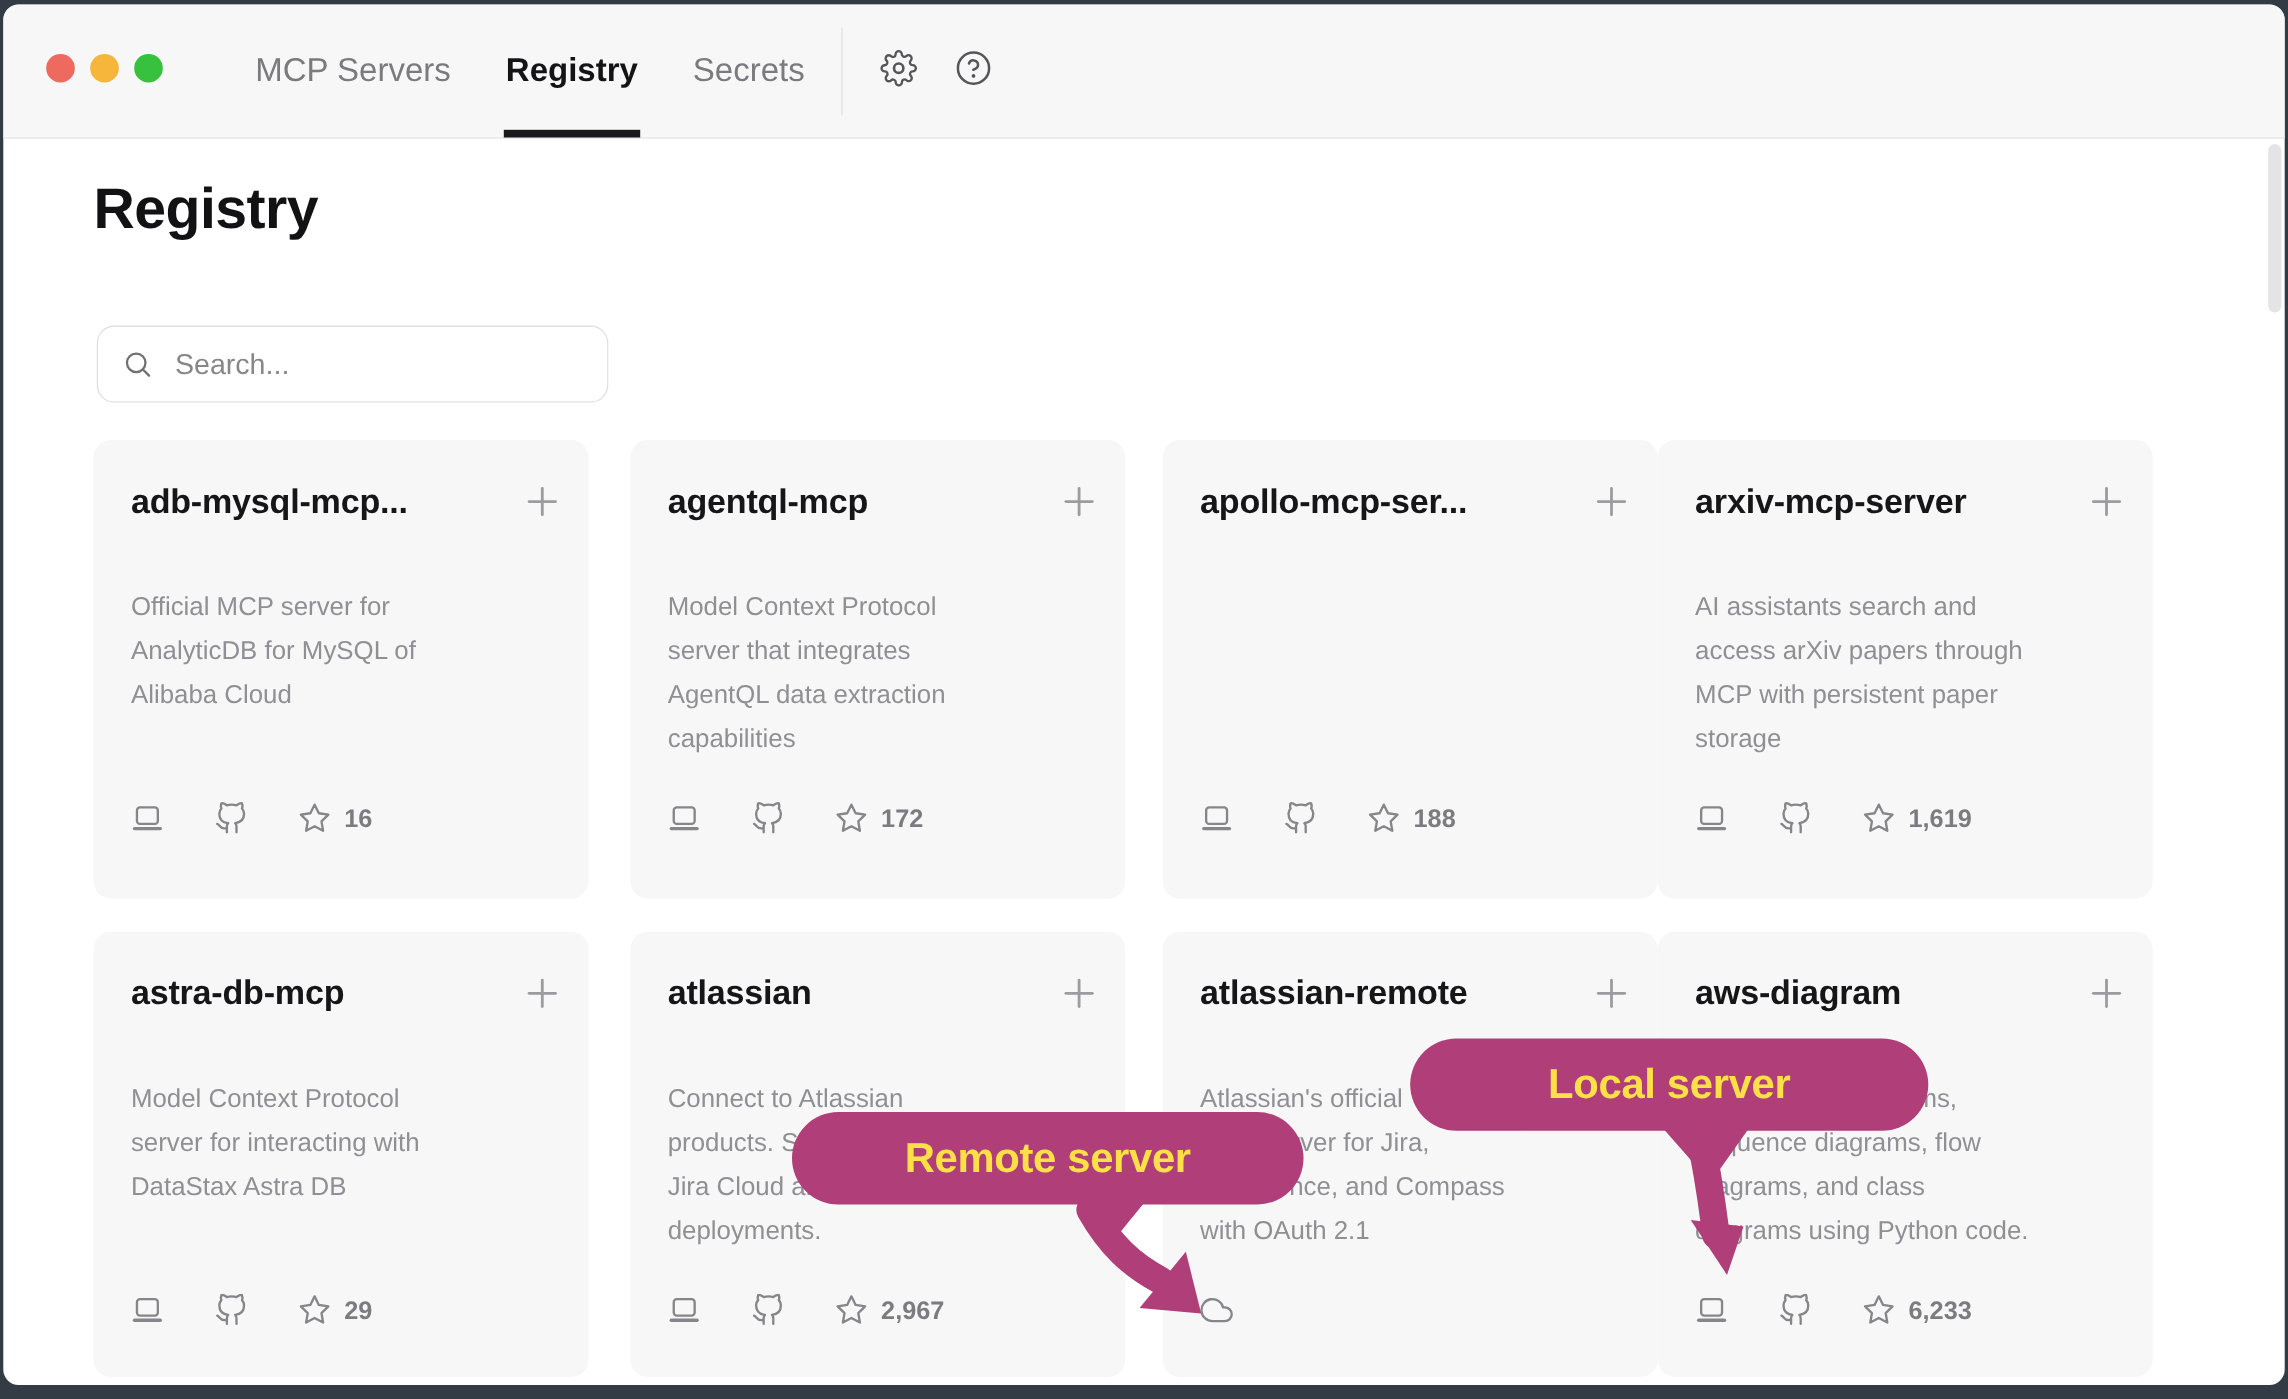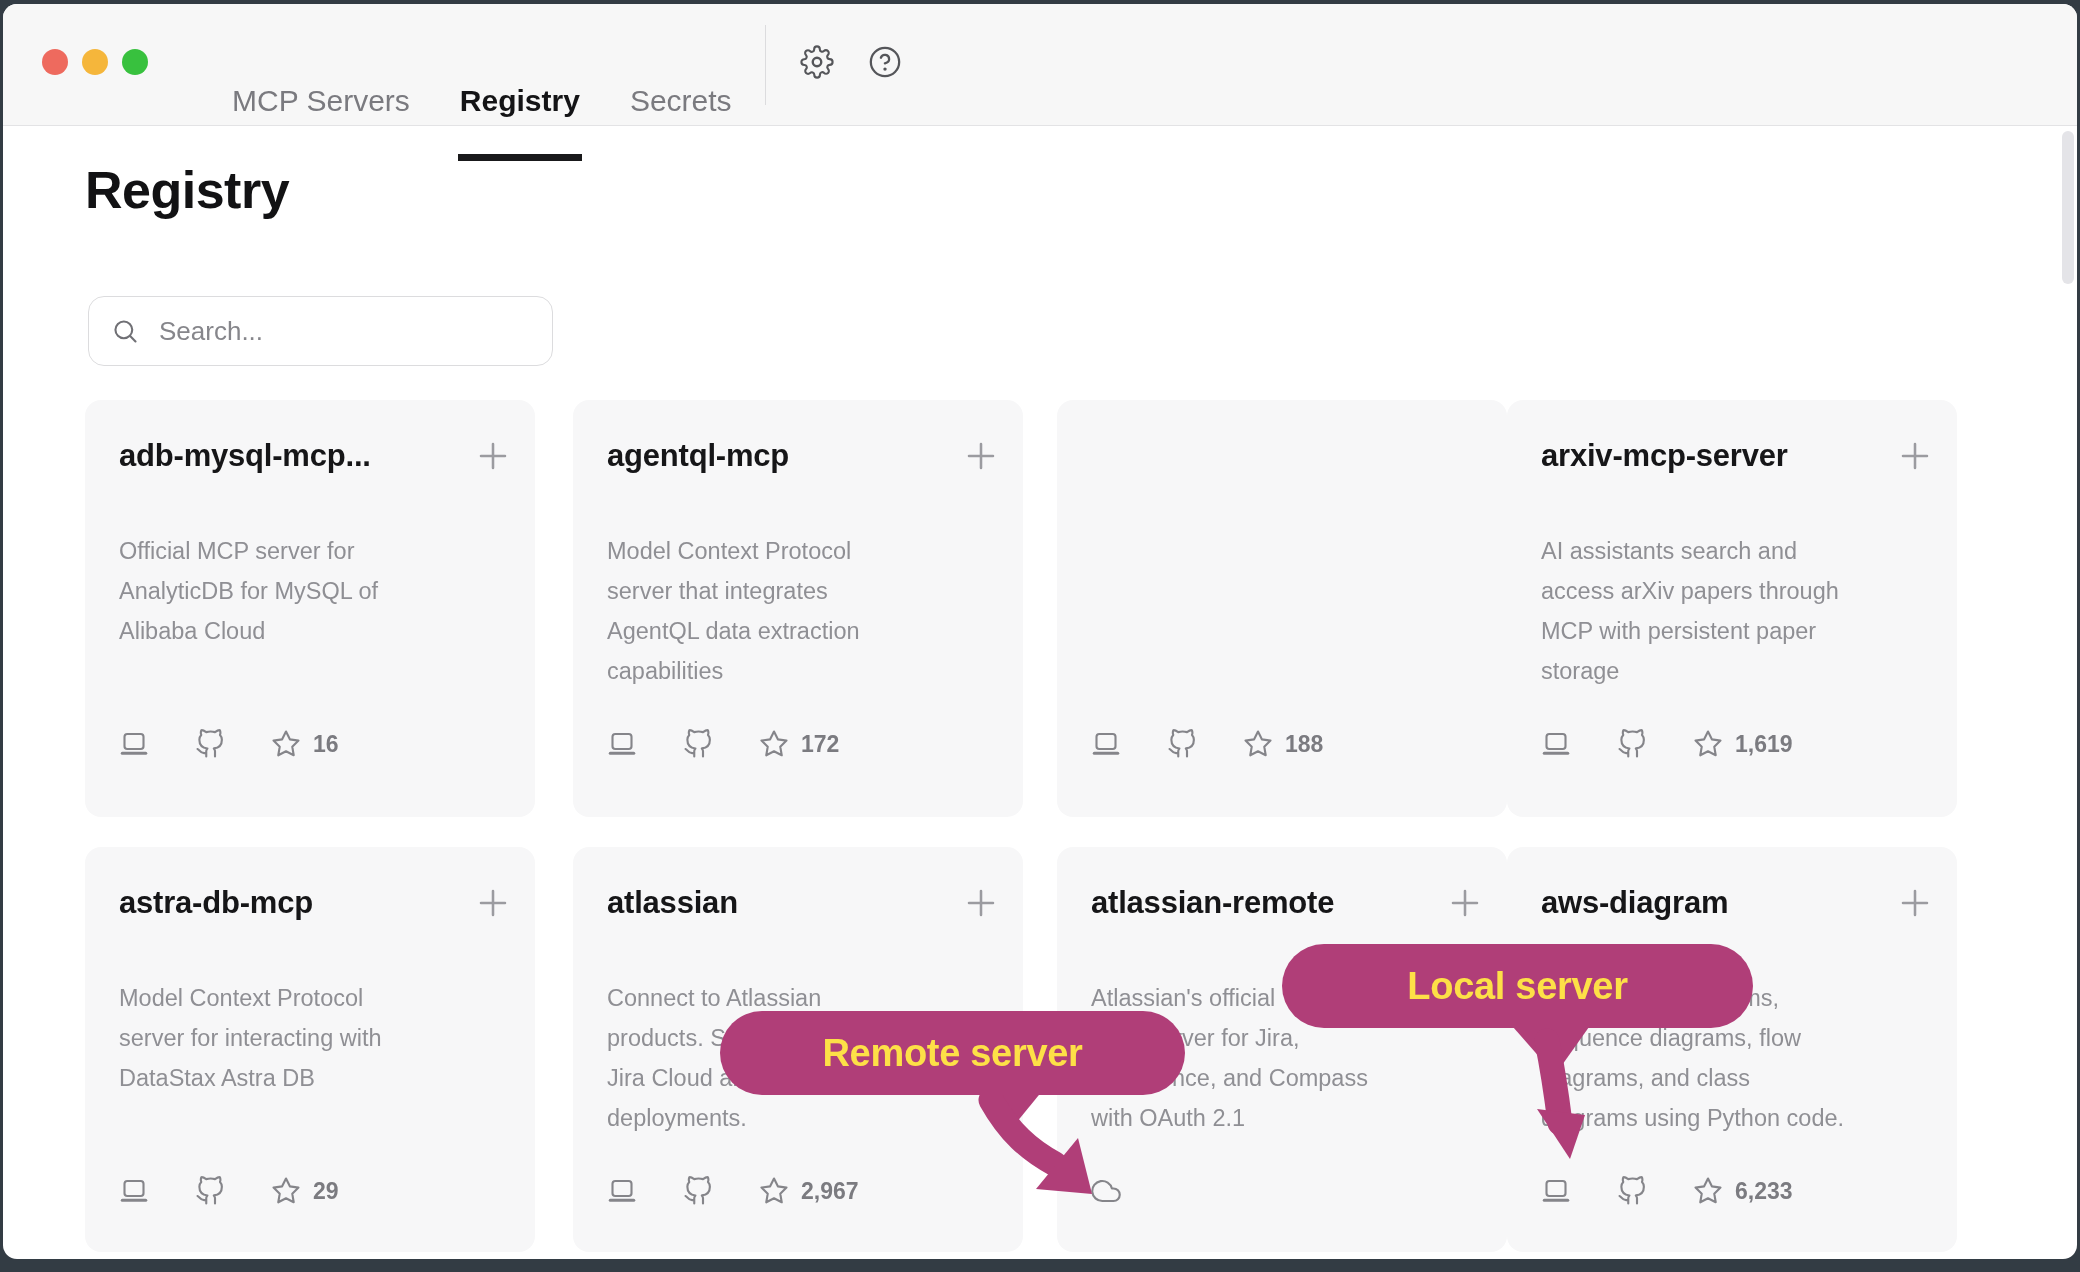--- a/index.html
+++ b/index.html
@@ -10,21 +10,21 @@
 
   
   .topbar{position:absolute;left:0;top:0;width:100%;height:121px;
     background:#f7f7f7;border-bottom:1px solid #e3e3e5;}
   .traffic{position:absolute;top:45px;width:26px;height:26px;border-radius:50%;}
   .t-close{left:39px;background:#ee6a5e;}
   .t-min{left:79px;background:#f5b63b;}
   .t-zoom{left:119px;background:#38c13e;}
   .tabs{position:absolute;left:229px;top:0;height:121px;display:flex;gap:50px;}
   .tab{position:relative;height:100%;display:flex;align-items:center;
-    font-size:30px;color:#7a7a7f;cursor:default;margin-top:36px;}
+    font-size:30px;color:#7a7a7f;cursor:default;}
   .tab.active{color:#141416;font-weight:600;}
   .tab.active::after{content:"";position:absolute;left:-2px;right:-2px;bottom:0;
     height:7px;background:#19191b;}
   .topbar-divider{position:absolute;left:762px;top:21px;width:1px;height:80px;background:#dcdcde;}
   .topbar-icon{position:absolute;top:41px;width:34px;height:34px;color:#55565a;cursor:pointer;}
   .icon-gear{left:797px;}
   .icon-help{left:865px;}
 
   
   .page-title{position:absolute;left:82px;top:156px;font-size:52px;font-weight:700;
@@ -187,20 +187,26 @@
         <div class="star-group">
           <svg class="ficon">
               <use href="#i-star"></use>
             </svg>
           <span class="star-count">172</span>
         </div>
       </div>
     </div>
 
     <div class="card row1 c3">
+      <div class="card-head">
+        <div class="card-title">apollo-mcp-ser...</div>
+        <svg class="plus-btn">
+            <use href="#i-plus"></use>
+          </svg>
+      </div>
       <div class="card-footer">
         <svg class="ficon">
             <use href="#i-laptop"></use>
           </svg>
         <svg class="ficon">
             <use href="#i-github"></use>
           </svg>
         <div class="star-group">
           <svg class="ficon">
               <use href="#i-star"></use>

